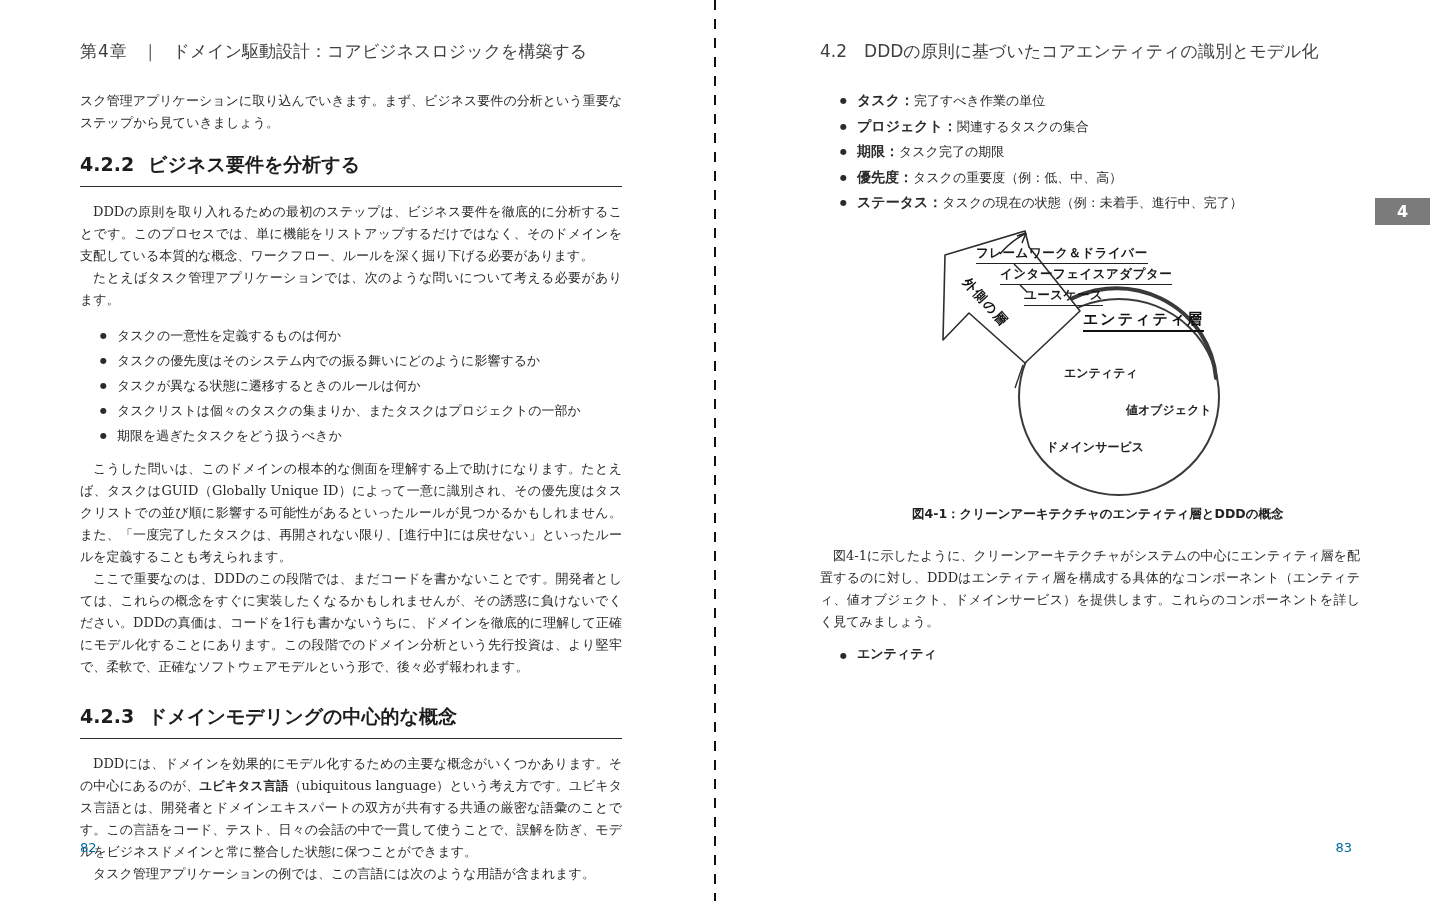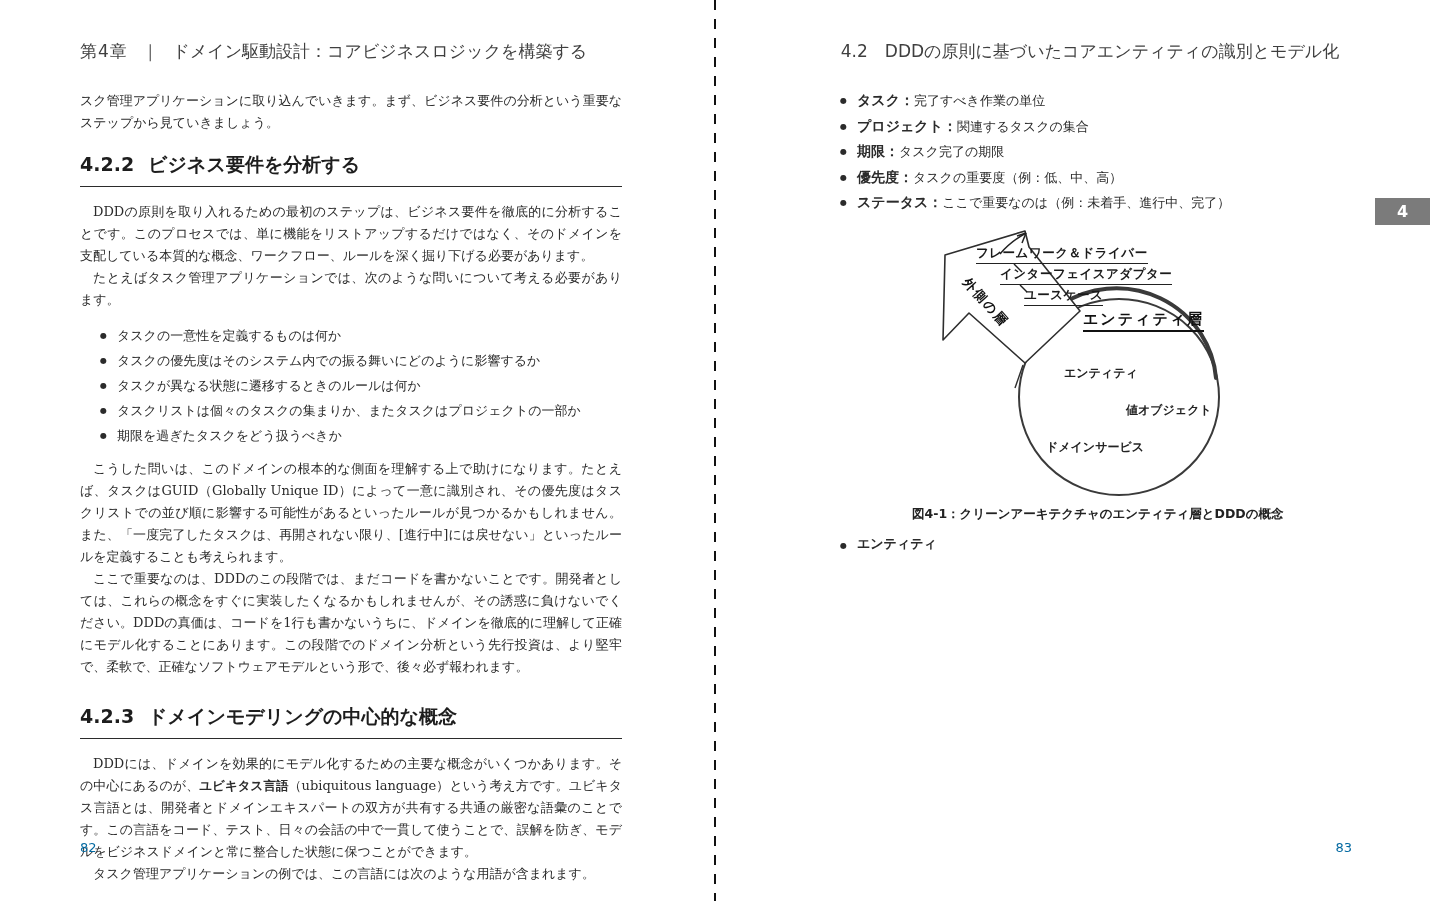--- a/index.html
+++ b/index.html
@@ -24,21 +24,21 @@
 
   .page { position:absolute; top:0; }
   .page-left  { left:80px;  width:542px; }
   .page-right { left:820px; width:540px; }
 
   .running-head {
     position:absolute; top:40px; font-family:"DejaVu Sans","Liberation Sans",sans-serif;
     font-size:17px; color:#3f3f3f; white-space:nowrap;
   }
   .running-head.rh-left { left:0; }
-  .running-head.rh-right { right:0; text-align:center; width:100%; }
+  .running-head.rh-right { right:0; text-align:left; width:100%; }
   .rh-divider { margin:0 14px; color:#3f3f3f; }
   .rh-chapter { letter-spacing:1px; }
 
   .content-left  { padding-top:90px; }
   .content-right { padding-top:88px; }
 
   .para {
     font-size:13px; line-height:22px; text-align:justify; text-indent:1em;
     color:#2b2b2b;
   }
@@ -184,21 +184,21 @@
       <div class="term-item">
         <span class="bullet-dot">●</span>
         <span><span class="term-name">期限：</span><span class="term-desc">タスク完了の期限</span></span>
       </div>
       <div class="term-item">
         <span class="bullet-dot">●</span>
         <span><span class="term-name">優先度：</span><span class="term-desc">タスクの重要度（例：低、中、高）</span></span>
       </div>
       <div class="term-item">
         <span class="bullet-dot">●</span>
-        <span><span class="term-name">ステータス：</span><span class="term-desc">ここで重要なのは（例：未着手、進行中、完了）</span></span>
+        <span><span class="term-name">ステータス：</span><span class="term-desc">タスクの現在の状態（例：未着手、進行中、完了）</span></span>
       </div>
     </div>
 
 
     <div class="figure-wrap">
       <svg class="figure-svg" width="320" height="270" viewBox="0 0 320 270">
 
         <ellipse cx="189" cy="169" rx="100" ry="98" fill="none" stroke="#3a3a3a" stroke-width="2"></ellipse>
         <path d="M 132,76 A 100,98 0 0 1 286,150" fill="none" stroke="#3a3a3a" stroke-width="4" stroke-linecap="round"></path>
 
@@ -217,20 +217,21 @@
       <div class="fig-label" style="left:94px; top:59px;">ユースケース</div>
       <div class="arrow-label" style="left:42px; top:46px;">外側の層</div>
       <div class="entity-layer-label" style="left:153px; top:82px;">エンティティ層</div>
       <div class="fig-label-plain" style="left:134px; top:137px;">エンティティ</div>
       <div class="fig-label-plain" style="left:196px; top:174px;">値オブジェクト</div>
       <div class="fig-label-plain" style="left:116px; top:211px;">ドメインサービス</div>
     </div>
 
     <div class="fig-caption">図4-1：クリーンアーキテクチャのエンティティ層とDDDの概念</div>
 
+    <p class="para" style="margin-top:22px;">図4-1に示したように、クリーンアーキテクチャがシステムの中心にエンティティ層を配置するのに対し、DDDはエンティティ層を構成する具体的なコンポーネント（エンティティ、値オブジェクト、ドメインサービス）を提供します。これらのコンポーネントを詳しく見てみましょう。</p>
 
     <div class="entity-item">
       <div class="entity-term-row">
         <span class="bullet-dot">●</span>
         <span class="term-name" style="font-size:13px;">エンティティ</span>
       </div>
     </div>
   </div>
 
   <div class="page-number pn-right">83</div>

